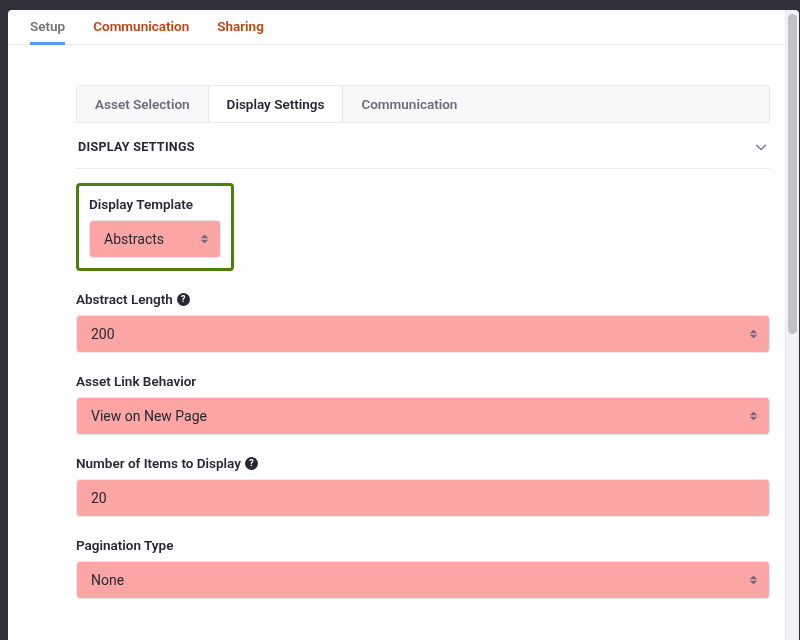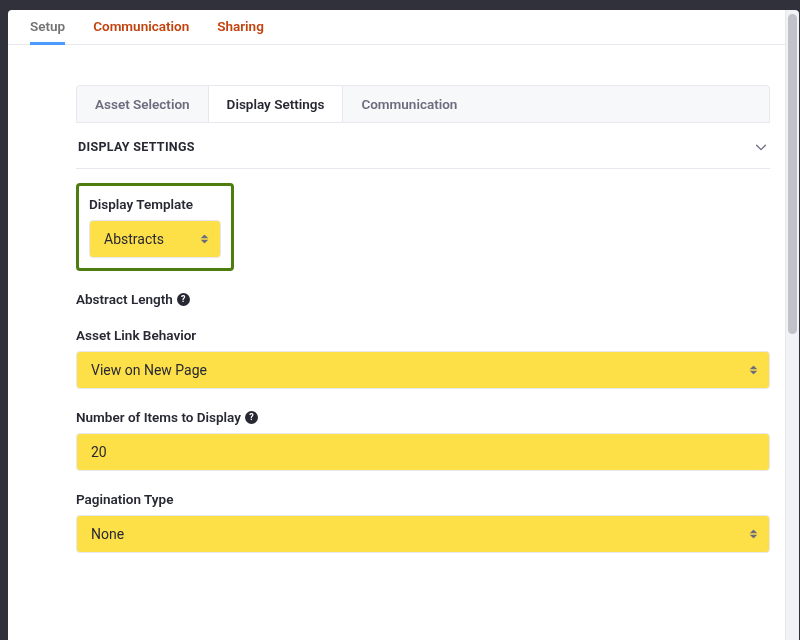--- a/index.html
+++ b/index.html
@@ -130,21 +130,21 @@
     color: #fff;
     font-size: 9px;
     font-weight: 700;
     display: inline-flex;
     align-items: center;
     justify-content: center;
     cursor: help;
   }
   .select-wrap {
     position: relative;
-    background: #fde047;
+    background: #fca5a5;
     border: 1px solid #e7e7ed;
     border-radius: 4px;
     height: 38px;
     display: flex;
     align-items: center;
     padding: 0 34px 0 14px;
     font-size: 14px;
     color: #272833;
     cursor: pointer;
   }
@@ -231,20 +231,31 @@
             </span>
           </div>
         </div>
       </div>
 
       <div class="field-group">
         <div class="field-label">
           <span>Abstract Length</span>
           <span class="help-icon">?</span>
         </div>
+        <div class="select-wrap full">
+          <span>200</span>
+          <span class="select-caret">
+            <svg viewBox="0 0 10 5" width="9" height="4">
+                <path d="M0 5 L5 0 L10 5 Z" fill="currentColor"></path>
+              </svg>
+            <svg viewBox="0 0 10 5" width="9" height="4">
+                <path d="M0 0 L5 5 L10 0 Z" fill="currentColor"></path>
+              </svg>
+          </span>
+        </div>
       </div>
 
       <div class="field-group">
         <div class="field-label">Asset Link Behavior</div>
         <div class="select-wrap full">
           <span>View on New Page</span>
           <span class="select-caret">
             <svg viewBox="0 0 10 5" width="9" height="4">
                 <path d="M0 5 L5 0 L10 5 Z" fill="currentColor"></path>
               </svg>

